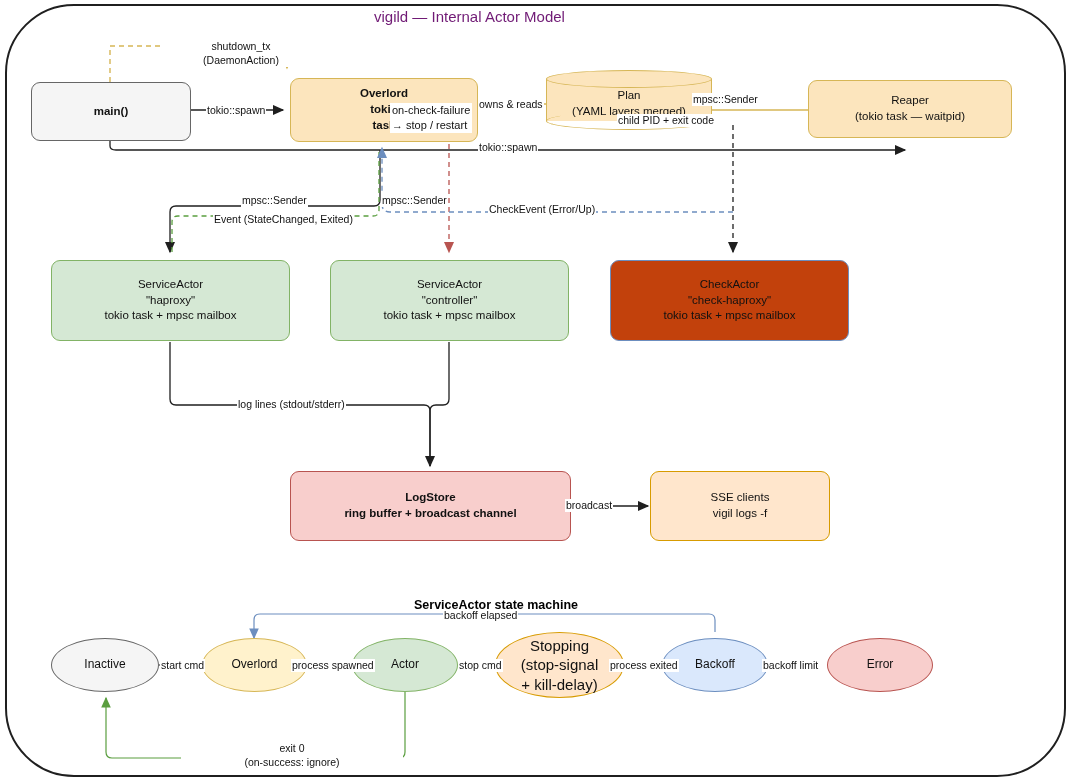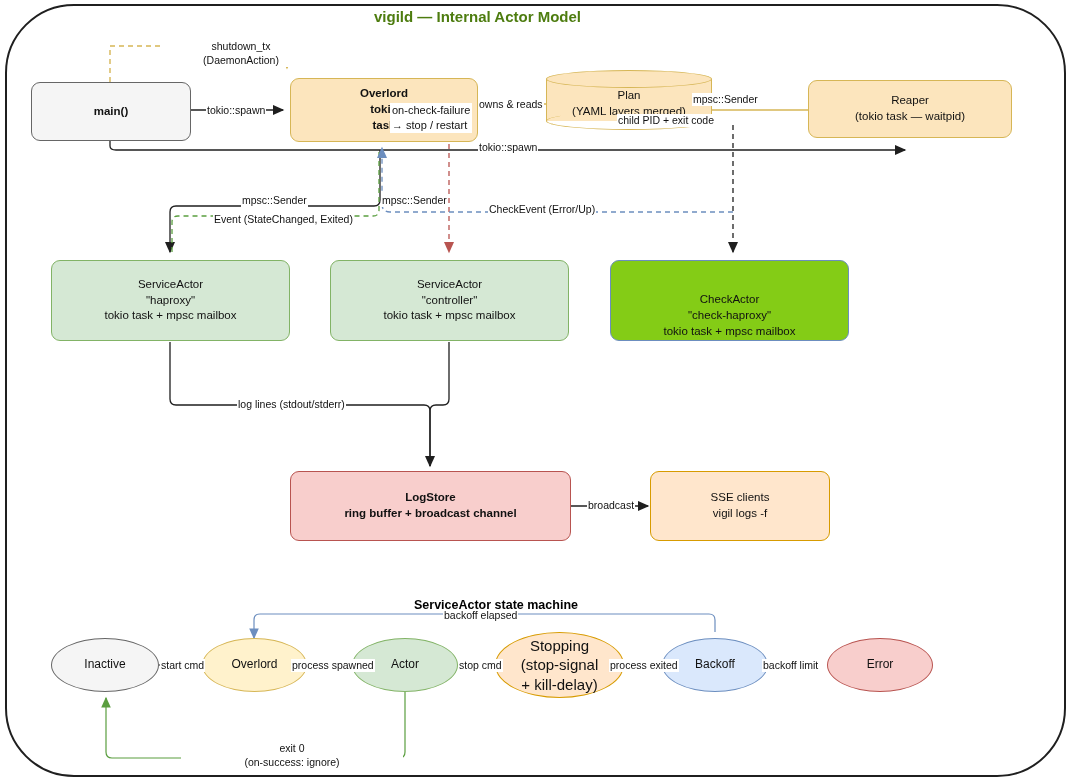--- a/index.html
+++ b/index.html
@@ -12,21 +12,21 @@
         align-items:center;justify-content:center;text-align:center;
         font-size:11.5px;color:#111111;line-height:1.38;border-radius:9px;}
   .node .l1,.node .l2,.node .l3{display:block;white-space:nowrap;}
   .node.bold .l1{font-weight:bold;}
   .node.allbold .l1,.node.allbold .l2{font-weight:bold;}
 
   .n-main{background:#f5f5f5;border:1.4px solid #666666;}
   .n-overlord{background:#fce5bd;border:1.4px solid #d6b656;}
   .n-reaper{background:#fce5bd;border:1.4px solid #d6b656;}
   .n-green{background:#d5e8d4;border:1.4px solid #82b366;}
-  .n-blue{background:#84cc16;border:1.4px solid #6c8ebf;justify-content:flex-end;}
+  .n-blue{background:#c2410c;border:1.4px solid #6c8ebf;}
   .n-red{background:#f8cecc;border:1.4px solid #b85450;}
   .n-orange{background:#ffe6cc;border:1.4px solid #d79b00;}
 
   .cyl{position:absolute;}
   .cyl .cyl-body{position:absolute;left:0;right:0;top:9px;bottom:9px;
       background:#fce5bd;border-left:1.4px solid #d6b656;border-right:1.4px solid #d6b656;}
   .cyl .cyl-top,.cyl .cyl-bot{position:absolute;left:0;right:0;height:18px;
       background:#fce5bd;border:1.4px solid #d6b656;border-radius:50%;box-sizing:border-box;}
   .cyl .cyl-top{top:0;}
   .cyl .cyl-bot{bottom:0;background:none;border-top:none;}
@@ -42,21 +42,21 @@
   .e-green{background:#d5e8d4;border:1.4px solid #82b366;}
   .e-orange{background:#ffe6cc;border:1.4px solid #d79b00;}
   .e-blue{background:#dae8fc;border:1.4px solid #6c8ebf;}
   .e-red{background:#f8cecc;border:1.4px solid #b85450;}
   .ell .sm{font-size:15px;}
 
   .elabel{position:absolute;background:#ffffff;font-size:10.5px;color:#111111;
           white-space:nowrap;line-height:1.25;text-align:center;padding:0 1px;}
   .elabel.two{line-height:1.3;}
 
-  .title{position:absolute;font-weight:bold;font-size:15px;color:#4d7c0f;white-space:nowrap;}
+  .title{position:absolute;font-weight:normal;font-size:15px;color:#701a75;white-space:nowrap;}
   .subtitle{position:absolute;font-weight:bold;font-size:12.5px;color:#000;white-space:nowrap;}
   .boxnote{position:absolute;background:#ffffff;font-size:11px;color:#111;
            white-space:nowrap;line-height:1.35;text-align:left;padding:0 2px;}
 </style>
 </head>
 <body>
 
 <div id="canvas">
 
   <svg class="layer" viewBox="0 0 1071 781">
@@ -196,21 +196,21 @@
   <div class="elabel" style="left:241px;top:194px;">mpsc::Sender</div>
 
   <div class="elabel" style="left:381px;top:194px;">mpsc::Sender</div>
 
   <div class="elabel" style="left:213px;top:213px;">Event (StateChanged, Exited)</div>
 
   <div class="elabel" style="left:488px;top:203px;">CheckEvent (Error/Up)</div>
 
   <div class="elabel" style="left:237px;top:398px;">log lines (stdout/stderr)</div>
 
-  <div class="elabel" style="left:587px;top:499px;">broadcast</div>
+  <div class="elabel" style="left:565px;top:499px;">broadcast</div>
 
   <div class="ell e-gray" style="left:51px;top:638px;width:108px;height:54px;">
     <span>Inactive</span>
   </div>
 
   <div class="ell e-amber" style="left:202px;top:638px;width:105px;height:54px;">
     <span>Overlord</span>
   </div>
 
   <div class="ell e-green" style="left:352px;top:638px;width:106px;height:54px;">

